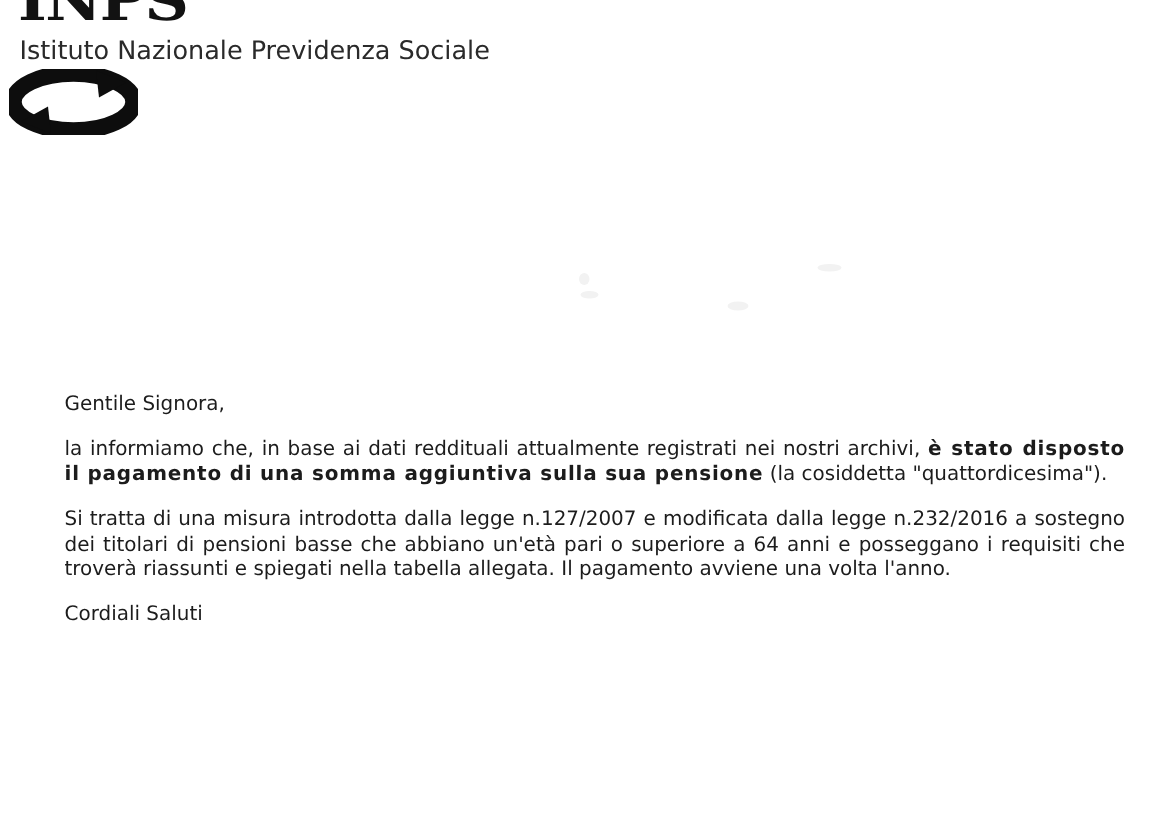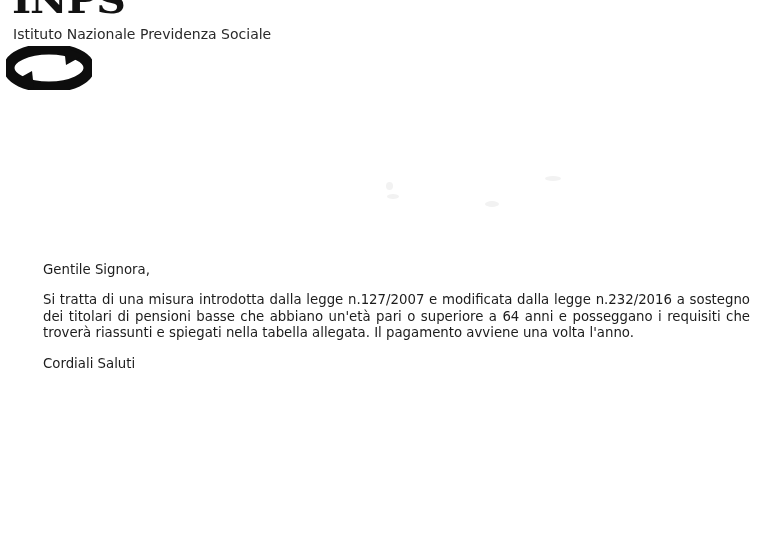--- a/index.html
+++ b/index.html
@@ -34,21 +34,21 @@
     letter-spacing: -1px;
     line-height: 40px;
     color: #121212;
     transform: scaleX(1.08);
     transform-origin: left top;
   }
   #org-subtitle {
     position: absolute;
     left: 13px;
     top: 27px;
-    font-size: 14px;
+    font-size: 17px;
     line-height: 14px;
     color: #2a2a2a;
     white-space: nowrap;
   }
   #logo-swirl {
     position: absolute;
     left: 6px;
     top: 46px;
     width: 86px;
     height: 44px;
@@ -106,20 +106,21 @@
 
 <div class="speckle" id="speckle-a"></div>
 <div class="speckle" id="speckle-b"></div>
 <div class="speckle" id="speckle-c"></div>
 <div class="speckle" id="speckle-d"></div>
 
 <div id="letter-body">
 
   <p class="no-justify">Gentile Signora,</p>
 
+  <p><span>la informiamo che, in base ai dati reddituali attualmente registrati nei nostri archivi, </span><span class="b gap-wide">è stato disposto il pagamento di una somma aggiuntiva sulla sua pensione</span><span> (la cosiddetta "quattordicesima").</span></p>
 
   <p>Si tratta di una misura introdotta dalla legge n.127/2007 e modificata dalla legge n.232/2016 a sostegno dei titolari di pensioni basse che abbiano un'età pari o superiore a 64 anni e posseggano i requisiti che troverà riassunti e spiegati nella tabella allegata. Il pagamento avviene una volta l'anno.</p>
 
 
 
 
   <p class="no-justify">Cordiali Saluti</p>
 </div>
 
 </body></html>

